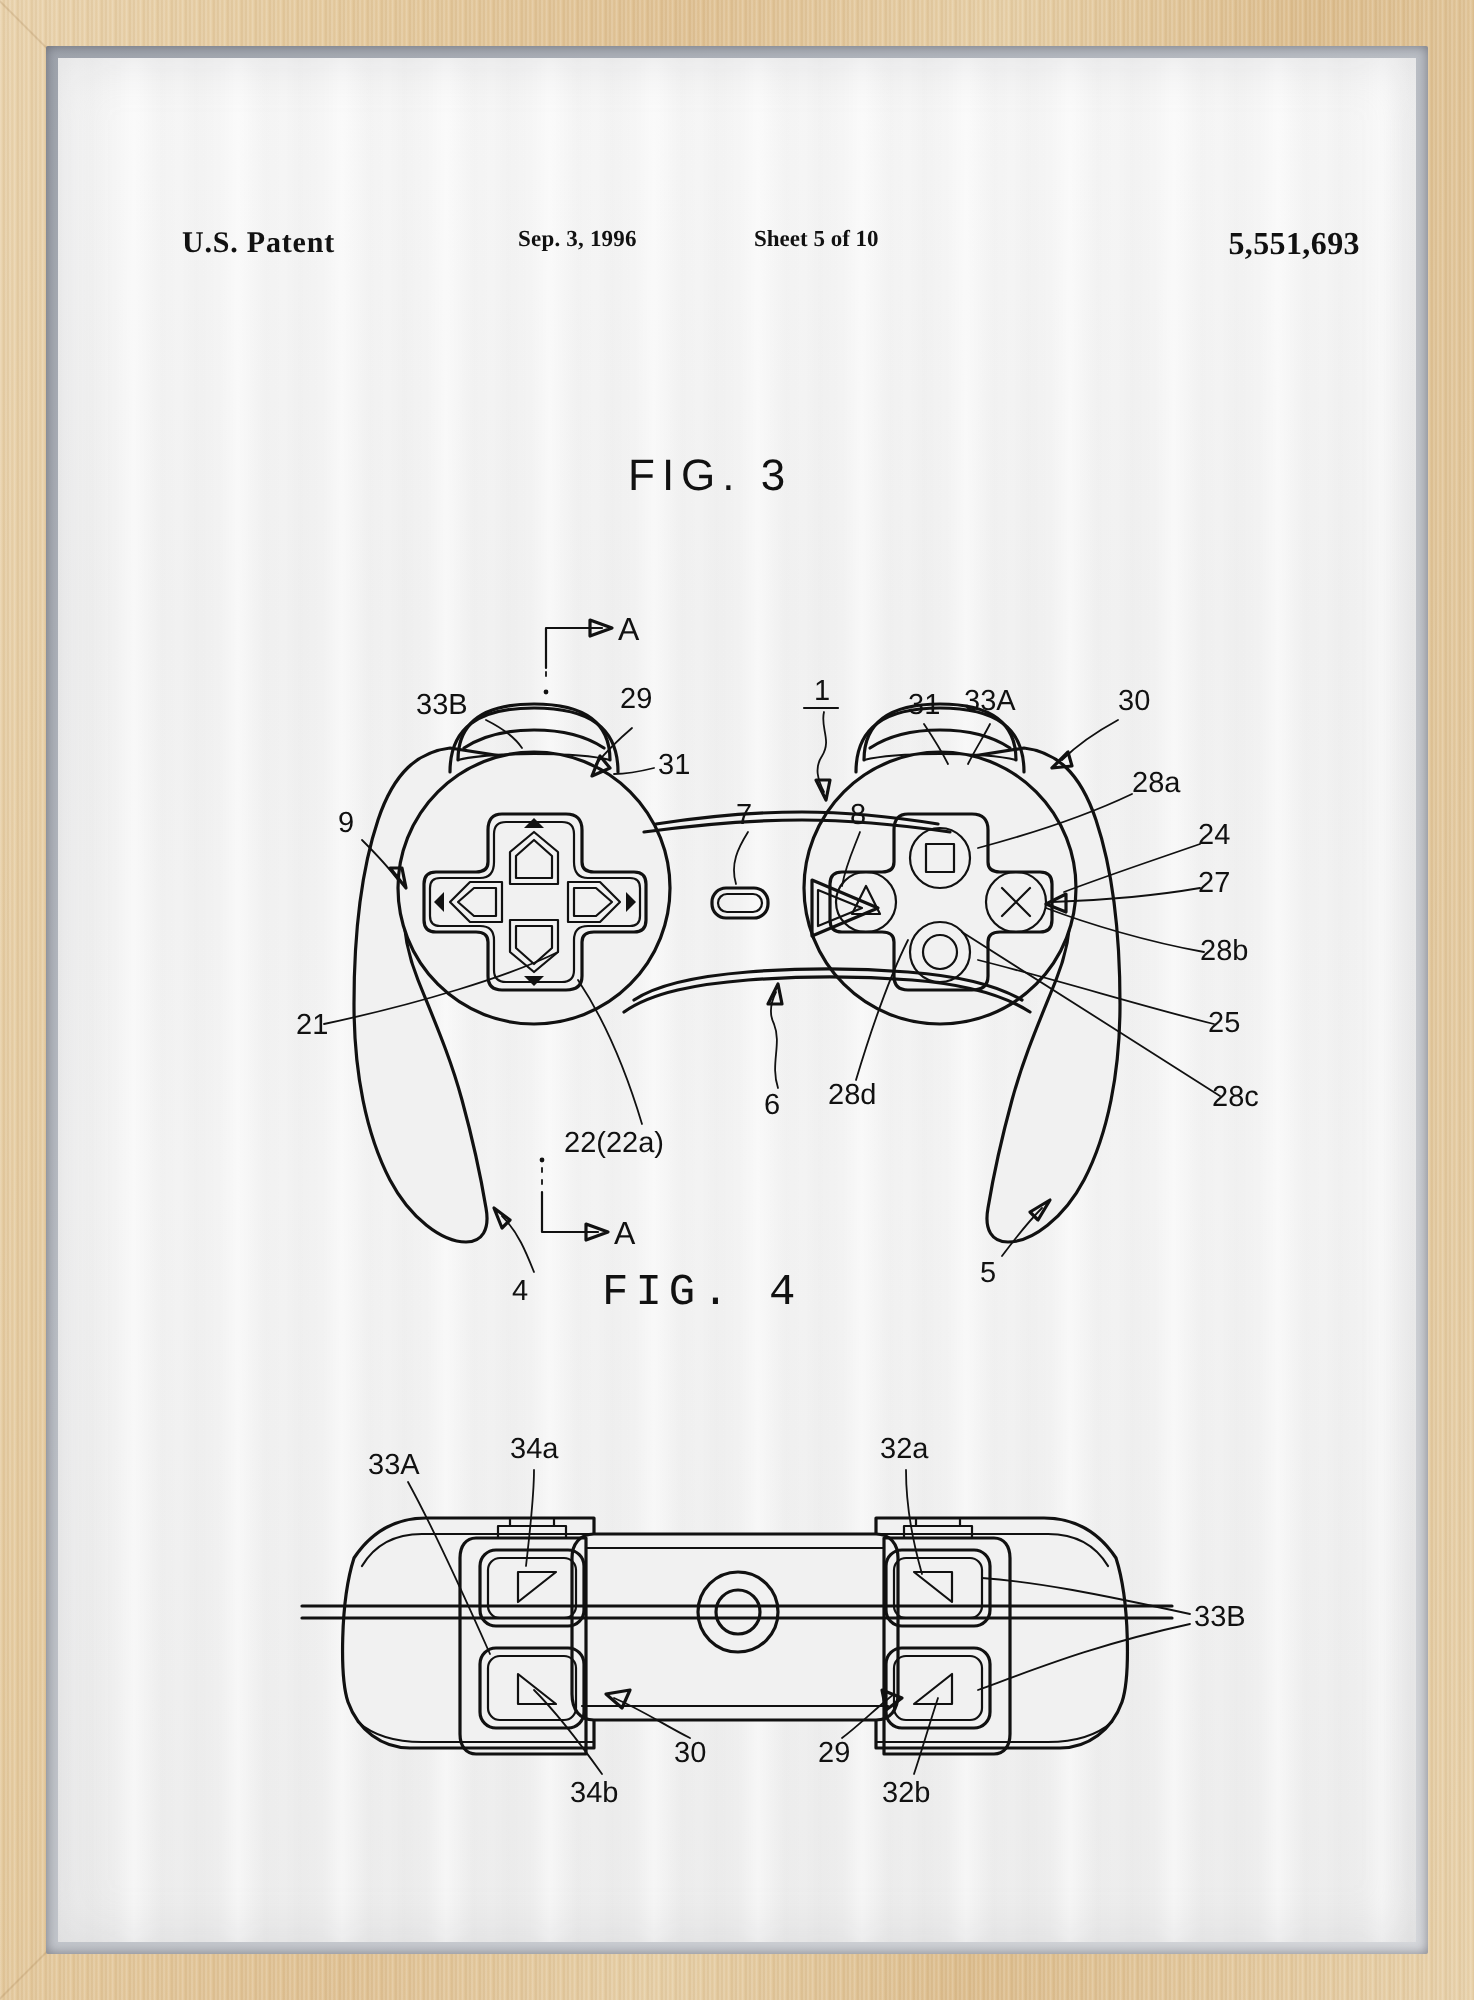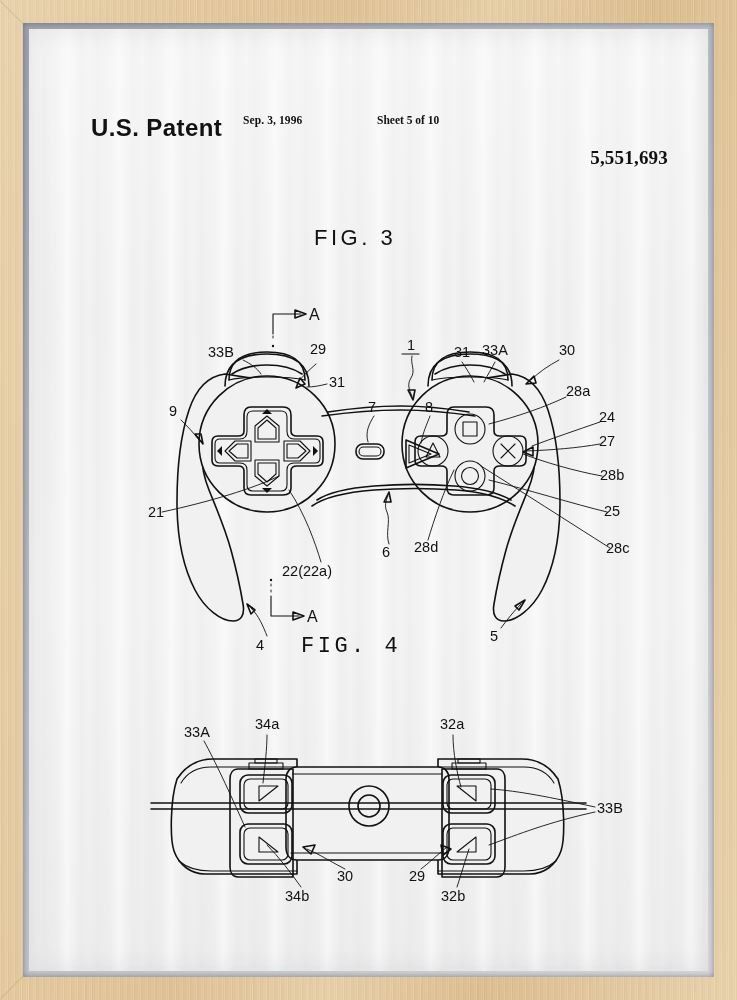--- a/index.html
+++ b/index.html
@@ -68,45 +68,44 @@
   #patent-header {
     position: absolute;
     left: 0; top: 85px;
     width: 679px; height: 26px;
     display: flex;
     align-items: baseline;
     color: #111;
   }
   #patent-office {
     position: absolute; left: 62px;
-    font-family: Liberation Sans, sans-serif;
+    font-family: Liberation Serif, serif;
     font-weight: bold;
-    font-size: 24px;
+    font-size: 15px;
     letter-spacing: 0.4px;
   }
   #patent-date {
-    position: absolute; left: 214px;
+    position: absolute; left: 230px;
     font-family: "Liberation Serif", serif;
     font-weight: bold;
     font-size: 11.5px;
     letter-spacing: 0.1px;
   }
   #patent-sheet {
     position: absolute; left: 348px;
     font-family: "Liberation Serif", serif;
     font-weight: bold;
     font-size: 11.5px;
   }
   #patent-number {
-    position: absolute; right: 40px;
+    position: absolute; right: 28px;
     font-family: "Liberation Serif", serif;
     font-weight: bold;
-    font-size: 19px;
+    font-size: 16px;
     letter-spacing: 0.2px;
-    margin-top: 33px;
   }
 
   
   .figure-caption {
     position: absolute;
     font-family: "Liberation Sans", sans-serif;
     font-size: 22px;
     letter-spacing: 3.5px;
     color: #111;
     white-space: nowrap;

